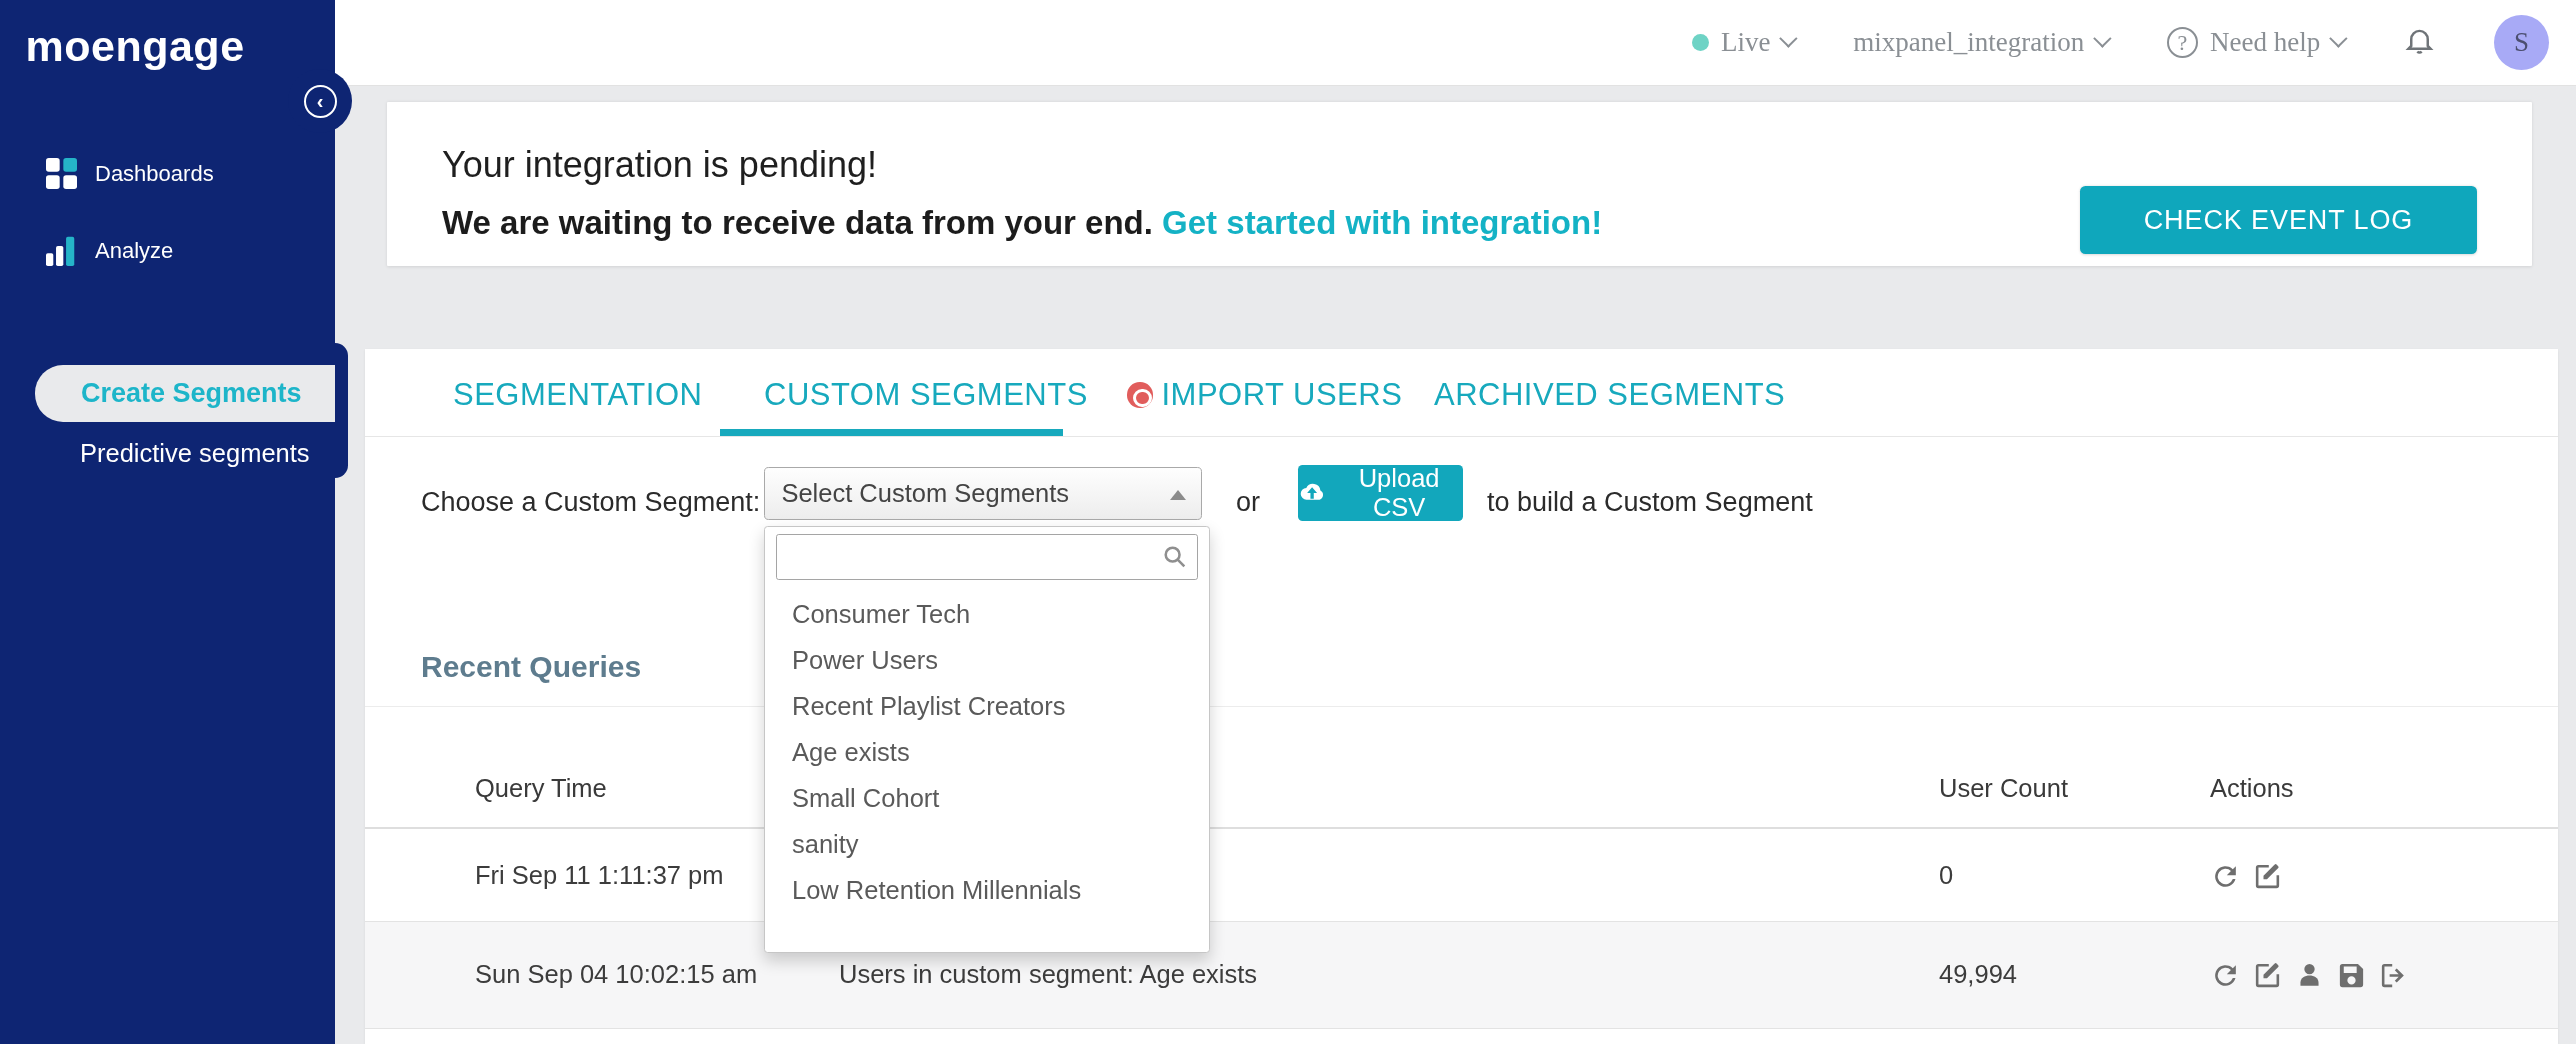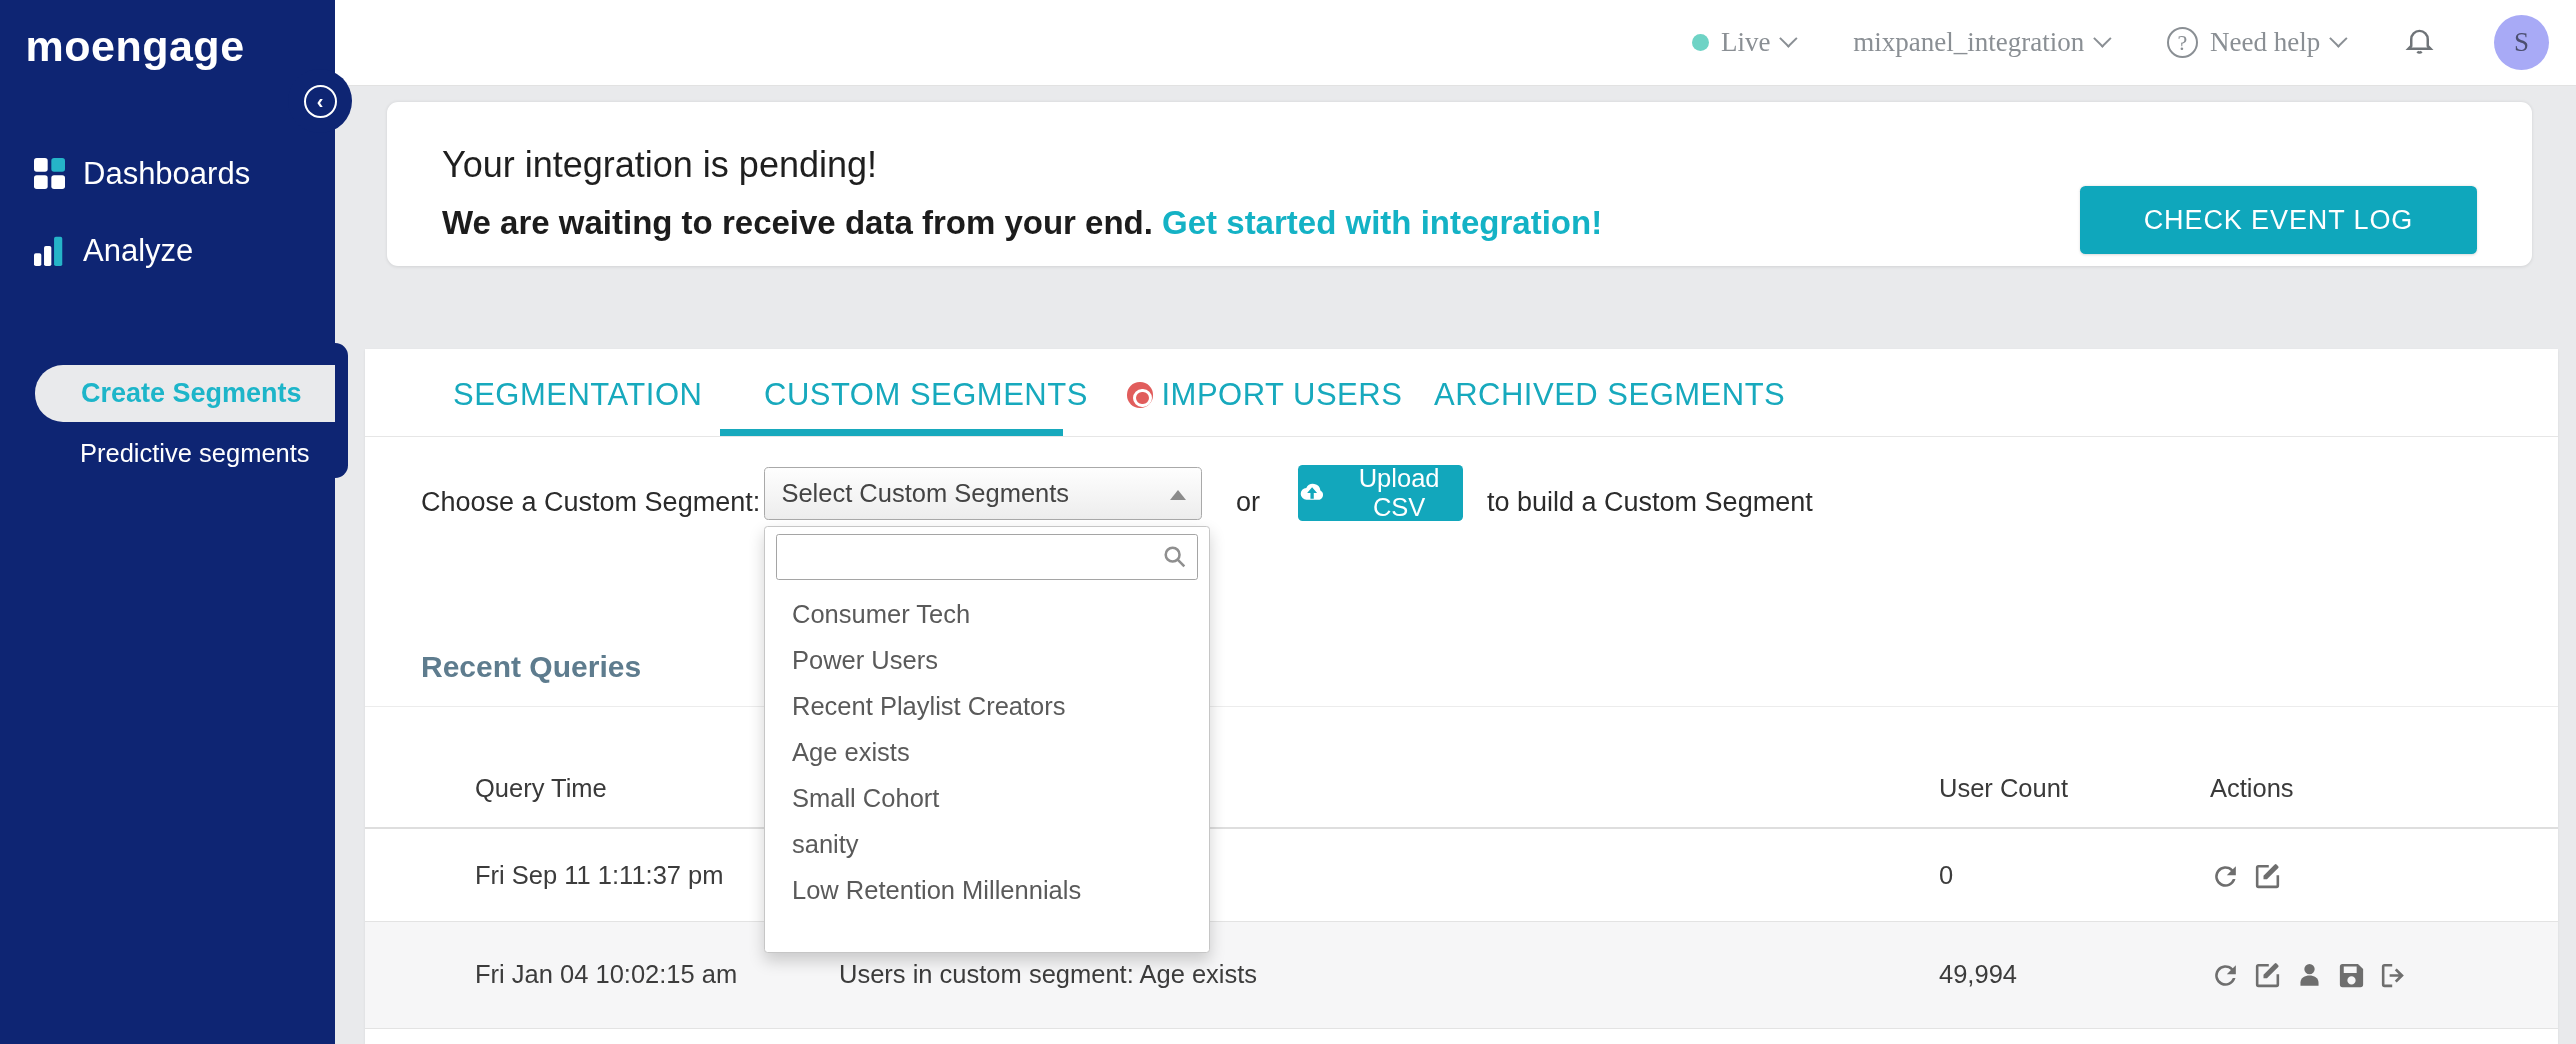--- a/index.html
+++ b/index.html
@@ -6,40 +6,40 @@
   html,body { width:2576px; height:1045px; }
   body { font-family:"Liberation Sans", sans-serif; background:#e9eaec; overflow:hidden; }
   .screen { position:relative; width:2576px; height:1045px;padding-left:28px; }
 
   
   .sidebar { position:absolute; left:0; top:0; width:335px; height:1045px; background:#0e2573; z-index:5; }
   .logo { position:absolute; left:25.5px; top:22px; font-size:43px; font-weight:800; color:#ffffff; letter-spacing:0.5px; }
   .submenu-bulge { position:absolute; left:335px; top:343px; width:12.8px; height:135px; background:#0e2573; border-radius:0 12.8px 12.8px 0; z-index:5; }
   .collapse-btn { position:absolute; left:288px; top:69px; width:64px; height:64px; border-radius:50%; background:#0e2573; z-index:7; }
   .collapse-inner { position:absolute; left:15.5px; top:15.5px; width:33px; height:33px; border:2.7px solid #fff; border-radius:50%; color:#fff; font-size:20px; line-height:28px; text-align:center; font-weight:bold; }
-  .nav-item { position:absolute; left:4px; width:335px; height:57px; display:flex; align-items:center; color:#fff; font-size:31px; }
+  .nav-item { position:absolute; left:16px; width:335px; height:57px; display:flex; align-items:center; color:#fff; font-size:22px; }
   .nav-item .nicon { position:absolute; left:30px; width:31px; height:31px; }
   .nav-item .nlabel { position:absolute; left:79px; }
   .ni-dash { top:145px; } .ni-analyze { top:222px; } .ni-segment { top:296px; } .ni-engage { top:491px; }
   .sub-create { position:absolute; left:35px; top:365px; width:314px; height:57px; background:#e9eaec; border-radius:28px 0 0 28px; z-index:6; display:flex; align-items:center; }
   .sub-create .nlabel { position:absolute; left:46px; color:#1db5c9; font-weight:bold; font-size:27px; }
   .sub-predictive { position:absolute; left:0; top:427px; width:335px; height:53px; display:flex; align-items:center; }
   .sub-predictive .nlabel { position:absolute; left:80px; color:#fff; font-size:25.5px; }
 
   
   .topbar { position:absolute; left:335px; top:0; width:2241px; height:86px; background:#ffffff; border-bottom:1.8px solid #e2e2e2; display:flex; align-items:center; justify-content:flex-end; padding-right:27px; gap:58px; z-index:4;font-family:Liberation Serif, serif; }
   .tb-group { display:flex; align-items:center; gap:12px; color:#8a8f94; font-size:27px; }
   .dot-live { width:17.3px; height:17.3px; border-radius:50%; background:#6ed3c5; }
   .chev { width:12.8px; height:12.8px; border-right:2.7px solid #8a8f94; border-bottom:2.7px solid #8a8f94; transform:rotate(45deg); margin-top:-7.3px; }
   .qmark { width:31px; height:31px; border:2.3px solid #8a8f94; border-radius:50%; font-size:22px; line-height:28px; text-align:center; }
   .bell svg { width:33px; height:33px; }
   .avatar { width:55px; height:55px; border-radius:50%; background:#a8aaf6; color:#4c4f70; font-size:27px; display:flex; align-items:center; justify-content:center; }
 
   
-  .banner { position:absolute; left:387px; top:102px; width:2145px; height:164px; background:#fff; border-radius:11px; box-shadow:0 0.9px 3.6px rgba(0,0,0,0.10); padding:42px 0 0 55px; z-index:3; }
+  .banner { position:absolute; left:387px; top:102px; width:2145px; height:164px; background:#fff; border-radius:1px; box-shadow:0 0.9px 3.6px rgba(0,0,0,0.10); padding:42px 0 0 55px; z-index:3; }
   .banner-title { font-size:36px; color:#1f1f1f; }
   .banner-sub { margin-top:18px; font-size:33px; font-weight:bold; color:#1c1c1c; }
   .banner-link { color:#14b2c5; cursor:pointer; }
   .check-btn { position:absolute; right:55px; bottom:12px; width:397px; height:68px; background:#0fa7bc; border:none; border-radius:5.5px; color:#fff; font-size:27px; letter-spacing:0.9px; font-family:"Liberation Sans", sans-serif; cursor:pointer; box-shadow:0 0.9px 2.7px rgba(0,0,0,0.15); }
 
   
   .card { position:absolute; left:365px; top:349px; width:2193px; height:696px; background:#fff; box-shadow:0 0.9px 2.7px rgba(0,0,0,0.07); z-index:2; }
   .tabs { position:relative; height:88px; border-bottom:1.8px solid #e6e6e6; }
   .tab { position:absolute; top:28px; font-size:31px; color:#17a9bd; letter-spacing:0.5px; cursor:pointer; display:flex; align-items:center; gap:9px; }
   .tab-underline { position:absolute; left:355px; top:80px; width:343px; height:7.3px; background:#17a9bd; }
@@ -233,21 +233,21 @@
         <span class="act-icon"><svg viewBox="0 0 24 24">
               <path d="M17.65 6.35A8 8 0 1 0 19.73 14h-2.08a6 6 0 1 1-1.42-6.23L13 11h7V4z"></path>
             </svg></span>
         <span class="act-icon"><svg viewBox="0 0 24 24">
               <path d="M5 3h8v2H5v14h14v-8h2v8a2 2 0 0 1-2 2H5a2 2 0 0 1-2-2V5a2 2 0 0 1 2-2zm11.8.5 2.7 2.7-7.9 7.9H8.9v-2.7zM20.3 5.4l-1.3 1.3-2.7-2.7L17.6 2.7a1 1 0 0 1 1.4 0l1.3 1.3a1 1 0 0 1 0 1.4z"></path>
             </svg></span>
       </span>
     </div>
 
     <div class="tbl-row row-2">
-      <span class="cell col-time">Fri Jan 04 10:02:15 am</span>
+      <span class="cell col-time">Sun Sep 04 10:02:15 am</span>
       <span class="cell col-desc">Users in custom segment: Age exists</span>
       <span class="cell col-count">49,994</span>
       <span class="cell col-actions actions-wrap">
         <span class="act-icon"><svg viewBox="0 0 24 24">
               <path d="M17.65 6.35A8 8 0 1 0 19.73 14h-2.08a6 6 0 1 1-1.42-6.23L13 11h7V4z"></path>
             </svg></span>
         <span class="act-icon"><svg viewBox="0 0 24 24">
               <path d="M5 3h8v2H5v14h14v-8h2v8a2 2 0 0 1-2 2H5a2 2 0 0 1-2-2V5a2 2 0 0 1 2-2zm11.8.5 2.7 2.7-7.9 7.9H8.9v-2.7zM20.3 5.4l-1.3 1.3-2.7-2.7L17.6 2.7a1 1 0 0 1 1.4 0l1.3 1.3a1 1 0 0 1 0 1.4z"></path>
             </svg></span>
         <span class="act-icon"><svg viewBox="0 0 24 24">

